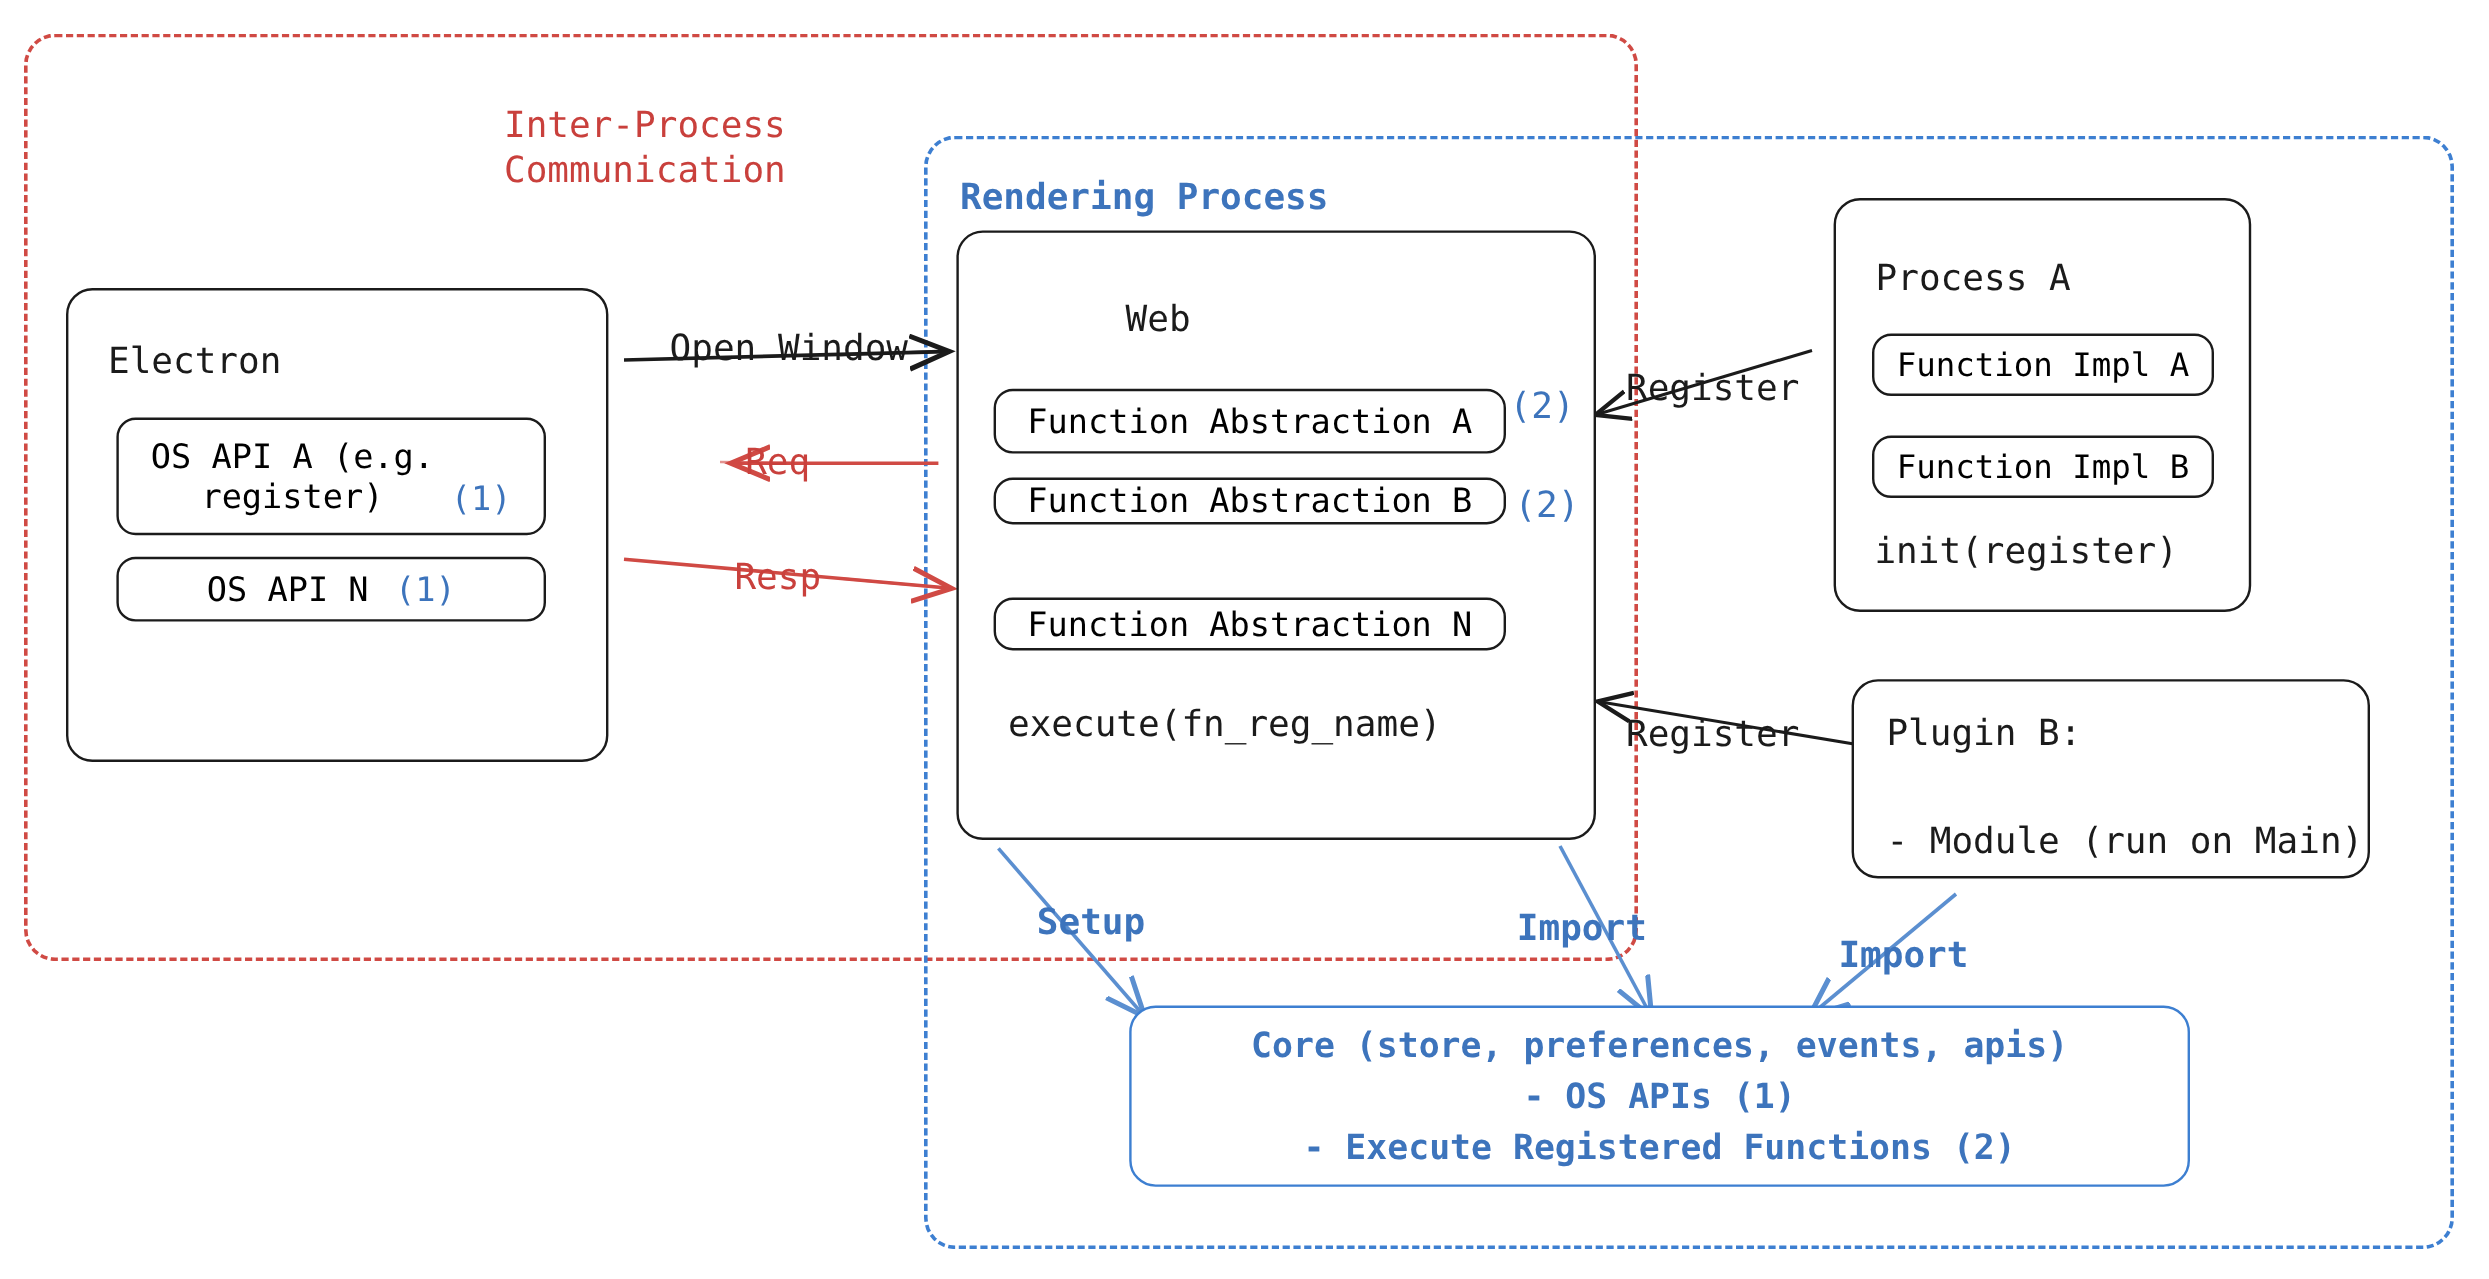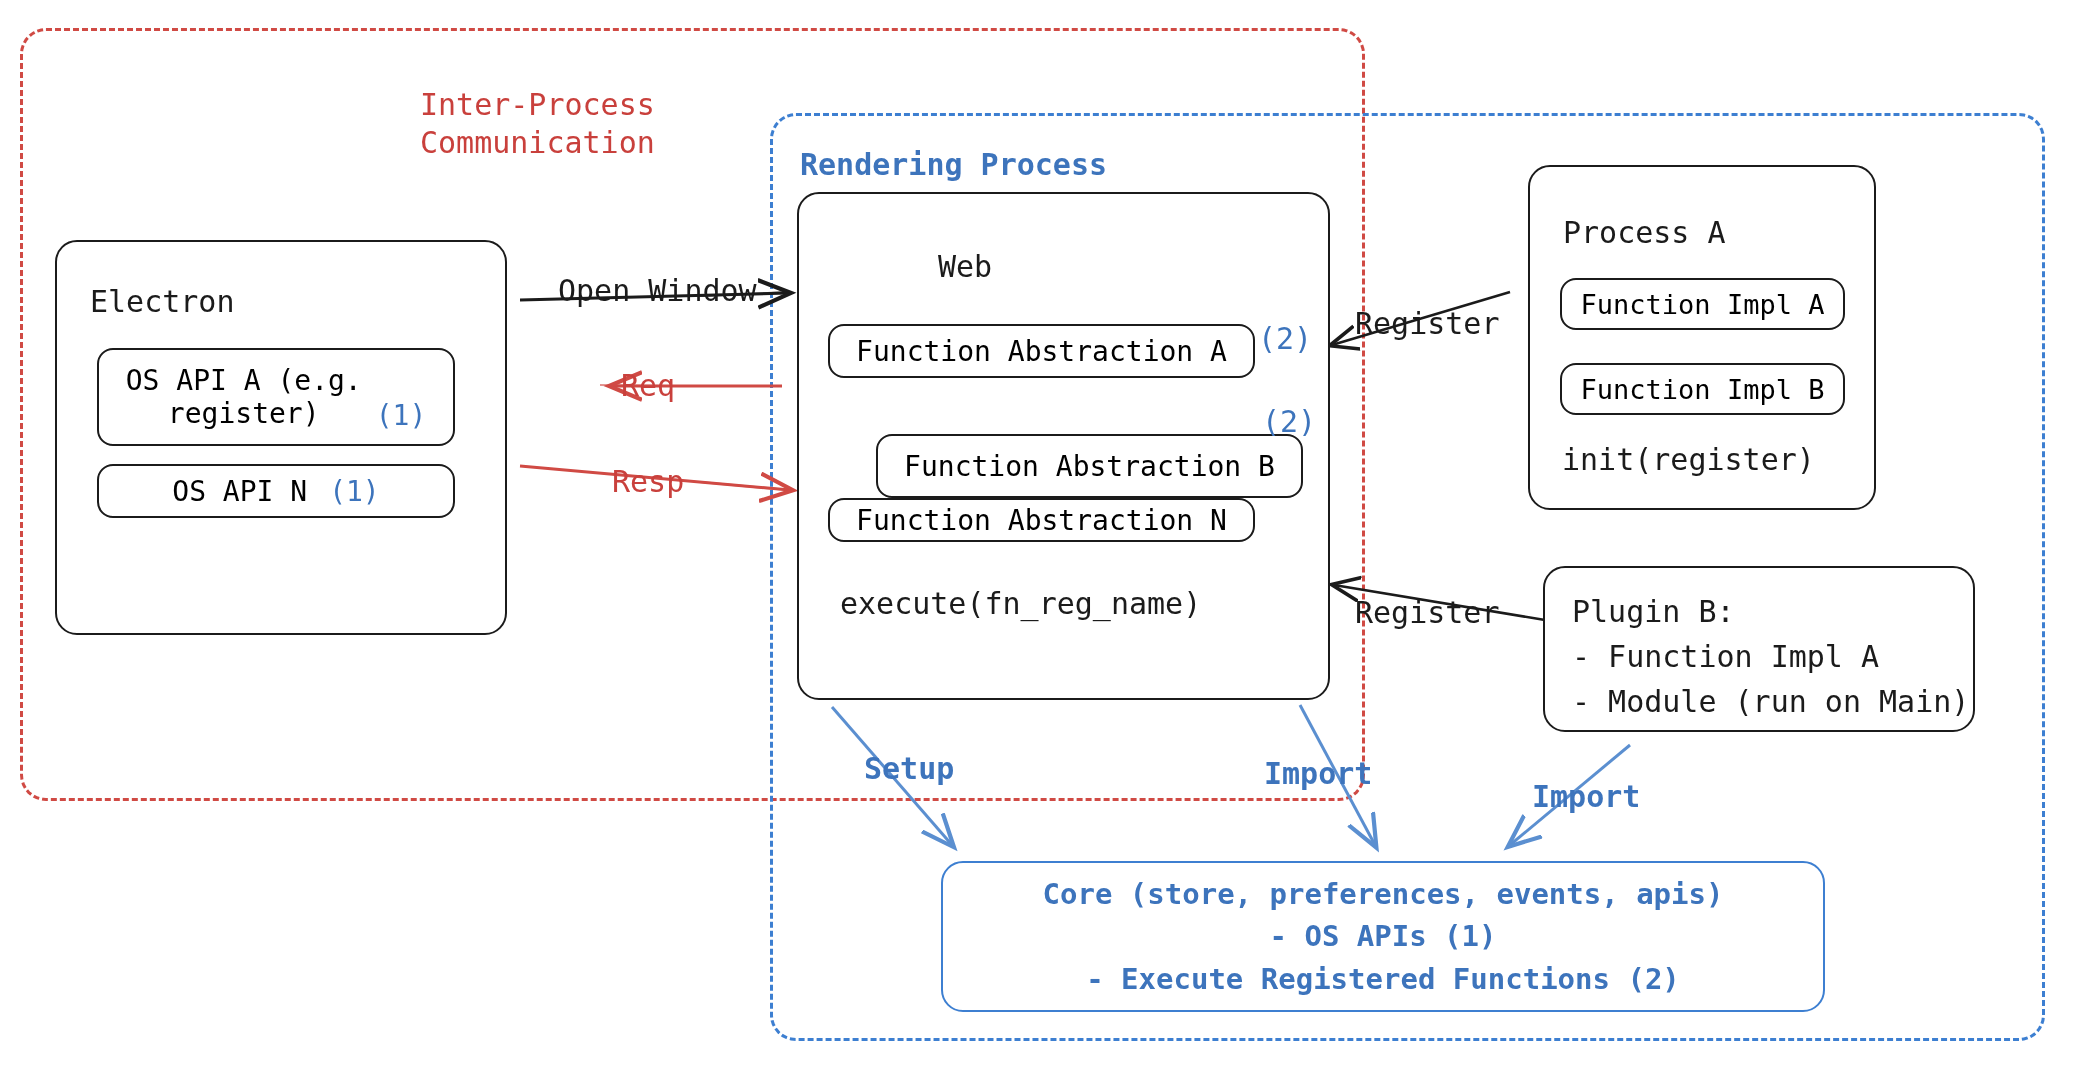--- a/index.html
+++ b/index.html
@@ -148,21 +148,21 @@
 
   <div class="box" style="left:797px; top:192px; width:533px; height:508px;"></div>
 
   <div class="lbl t30" style="left:938px; top:248px;">Web</div>
 
   <div class="box-sm" style="left:828px; top:308px; width:427px; height:54px;margin-top:16px;">
     <span class="t28">Function Abstraction A</span>
   </div>
   <div class="lbl blue t30" style="left:1258px; top:320px;">(2)</div>
 
-  <div class="box-sm" style="left:876px; top:398px; width:427px; height:64px;margin-top:36px;">
+  <div class="box-sm" style="left:828px; top:398px; width:427px; height:39px;">
     <span class="t28">Function Abstraction B</span>
   </div>
   <div class="lbl blue t30" style="left:1262px; top:403px;">(2)</div>
 
   <div class="box-sm" style="left:828px; top:498px; width:427px; height:44px;">
     <span class="t28">Function Abstraction N</span>
   </div>
 
   <div class="lbl t30" style="left:840px; top:585px;">execute(fn_reg_name)</div>
 
@@ -176,29 +176,28 @@
 
   <div class="box-sm" style="left:1560px; top:363px; width:285px; height:52px;">
     <span class="t27">Function Impl B</span>
   </div>
 
   <div class="lbl t30" style="left:1562px; top:441px;">init(register)</div>
 
   <div class="box" style="left:1543px; top:566px; width:432px; height:166px;"></div>
 
   <div class="lbl t30" style="left:1572px; top:593px;">Plugin B:</div>
-  <div class="lbl t30" style="left:1572px; top:638px;">- Function Impl A</div>
   <div class="lbl t30" style="left:1572px; top:683px;">- Module (run on Main)</div>
 
   <div class="lbl t30" style="left:1355px; top:305px;">Register</div>
   <div class="lbl t30" style="left:1355px; top:594px;">Register</div>
 
   <div class="lbl bluebold t30" style="left:864px; top:750px;">Setup</div>
   <div class="lbl bluebold t30" style="left:1264px; top:755px;">Import</div>
   <div class="lbl bluebold t30" style="left:1532px; top:778px;">Import</div>
 
-  <div class="box-core" style="left:941px; top:838px; width:884px; height:151px;margin-top:23px;">
+  <div class="box-core" style="left:941px; top:838px; width:884px; height:151px;">
     <div class="core-line">Core (store, preferences, events, apis)</div>
     <div class="core-line">- OS APIs (1)</div>
     <div class="core-line">- Execute Registered Functions (2)</div>
   </div>
 
 </div>
 
 </body></html>

